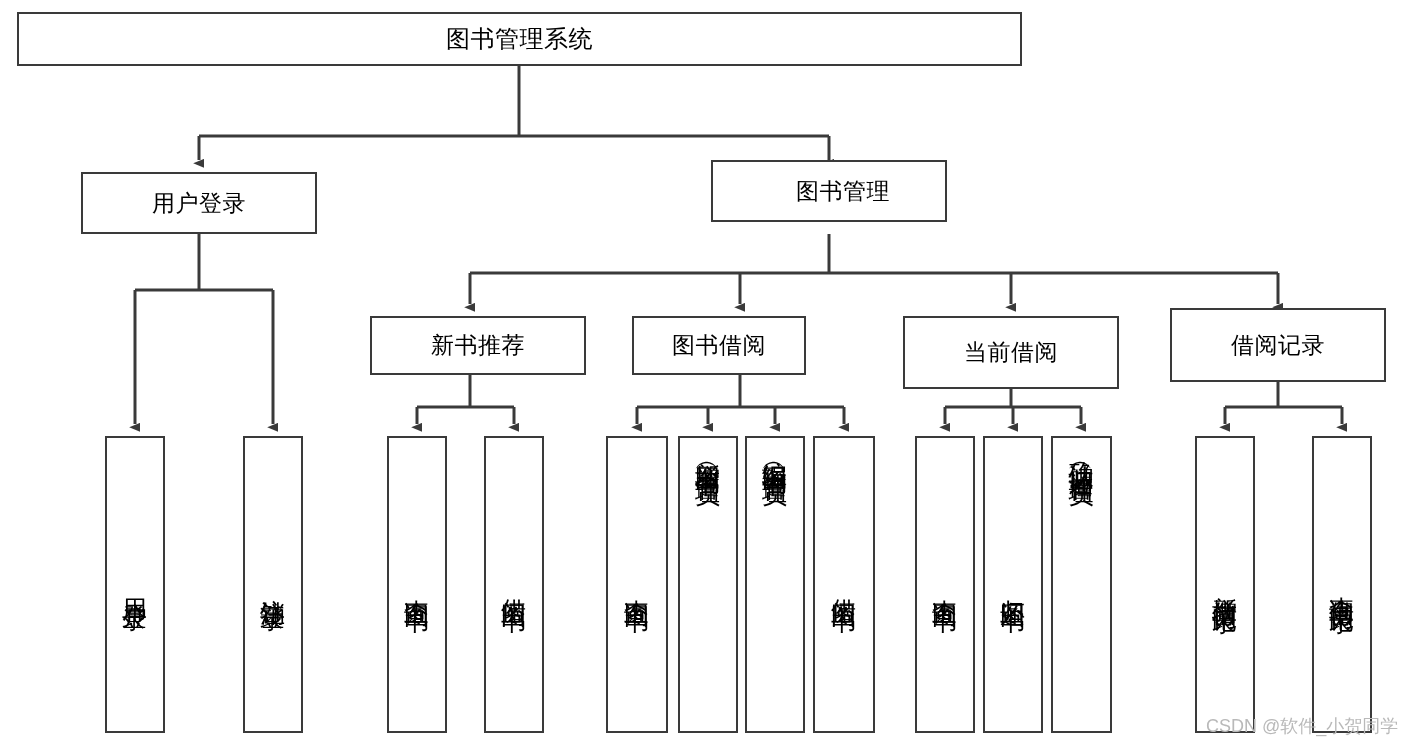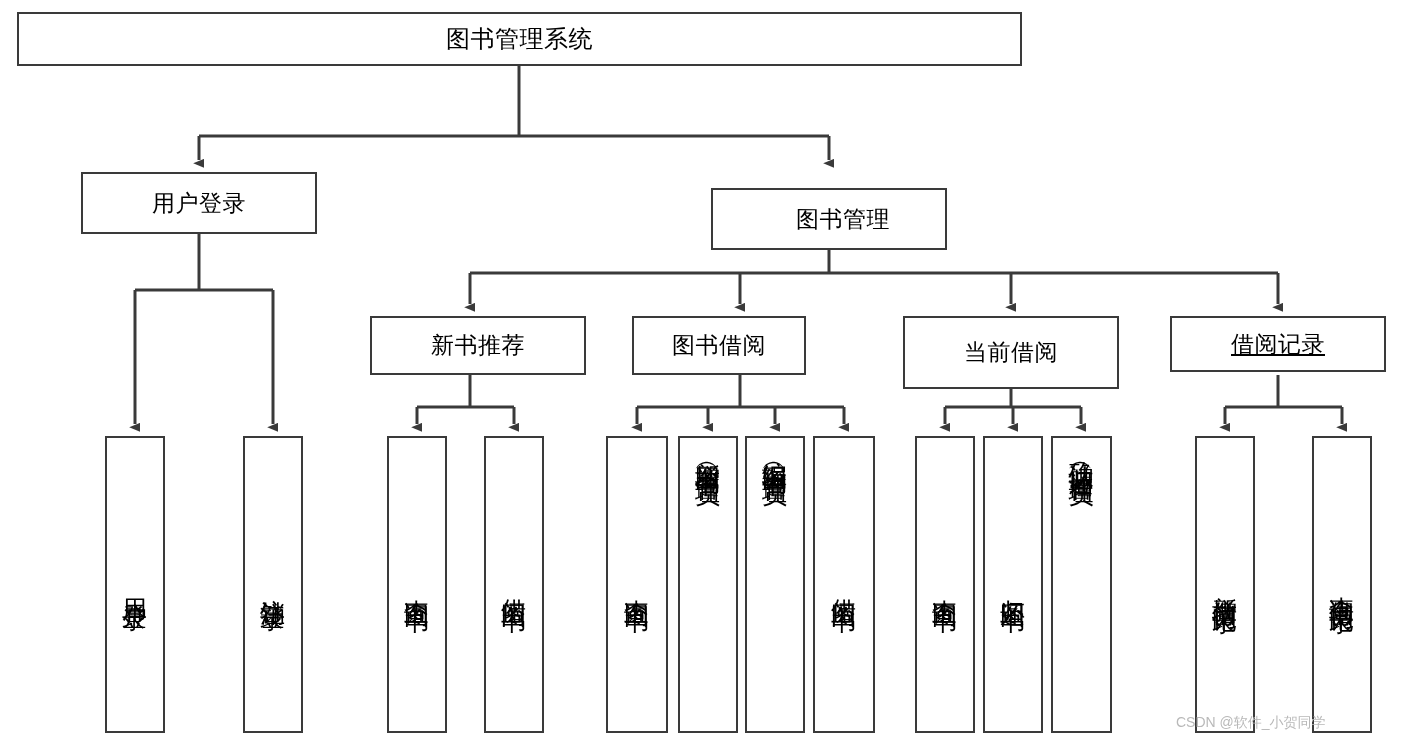--- a/index.html
+++ b/index.html
@@ -63,23 +63,23 @@
     line-height: 1.04;
     letter-spacing: 3px;
     white-space: nowrap;
   }
   .node.v.mid {
     align-items: center;
     padding-top: 0;
   }
   .watermark {
     position: absolute;
-    left: 1176px;
+    left: 1206px;
     top: 714px;
-    font-size: 14px;
+    font-size: 18px;
     color: #b9b9b9;
     white-space: nowrap;
     z-index: 5;
     font-family: "Liberation Sans", "DejaVu Sans", sans-serif;
   }
 </style>
 </head>
 <body>
 
 <div id="canvas">
@@ -134,34 +134,34 @@
     </g>
   </svg>
 
   <div class="node h root" style="left:17px; top:12px; width:1005px; height:54px;">
     <span class="label">图书管理系统</span>
   </div>
 
   <div class="node h" style="left:81px; top:172px; width:236px; height:62px;">
     <span class="label">用户登录</span>
   </div>
-  <div class="node h" style="left:711px; top:188px; width:236px; height:62px;padding-left:28px;">
+  <div class="node h" style="left:711px; top:160px; width:236px; height:62px;padding-left:28px;">
     <span class="label">图书管理</span>
   </div>
 
   <div class="node h" style="left:370px; top:316px; width:216px; height:59px;">
     <span class="label">新书推荐</span>
   </div>
   <div class="node h" style="left:632px; top:316px; width:174px; height:59px;">
     <span class="label">图书借阅</span>
   </div>
   <div class="node h" style="left:903px; top:316px; width:216px; height:73px;">
     <span class="label">当前借阅</span>
   </div>
-  <div class="node h" style="left:1170px; top:316px; width:216px; height:56px;text-decoration:underline;">
+  <div class="node h" style="left:1170px; top:308px; width:216px; height:74px;">
     <span class="label">借阅记录</span>
   </div>
 
   <div class="node v mid" style="left:105px; top:436px; width:60px; height:297px;">
     <span class="label">用户登录</span>
   </div>
   <div class="node v mid" style="left:243px; top:436px; width:60px; height:297px;">
     <span class="label">注销登录</span>
   </div>
 

